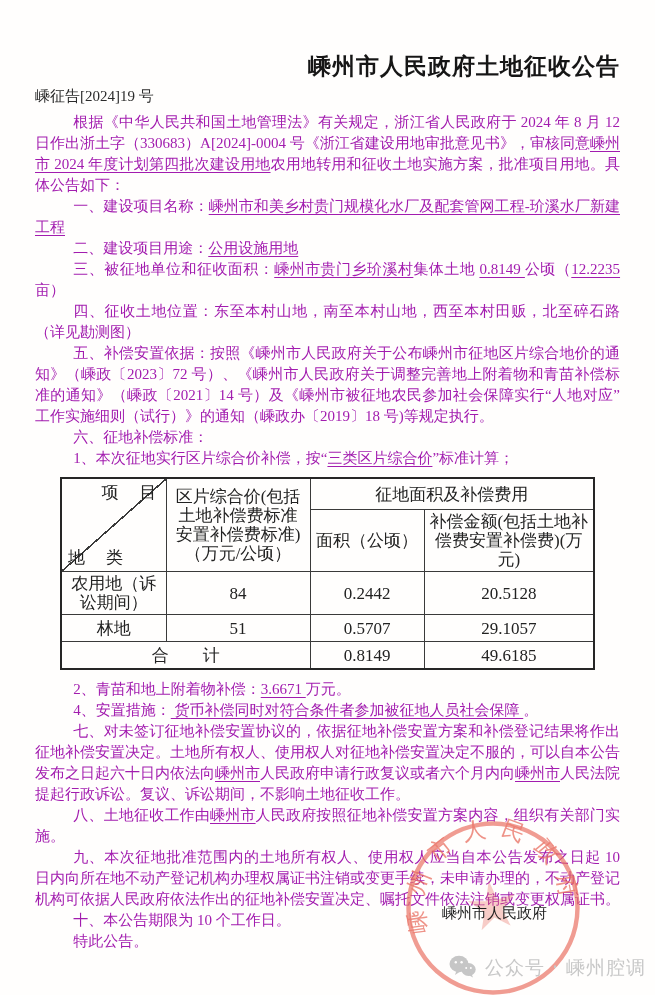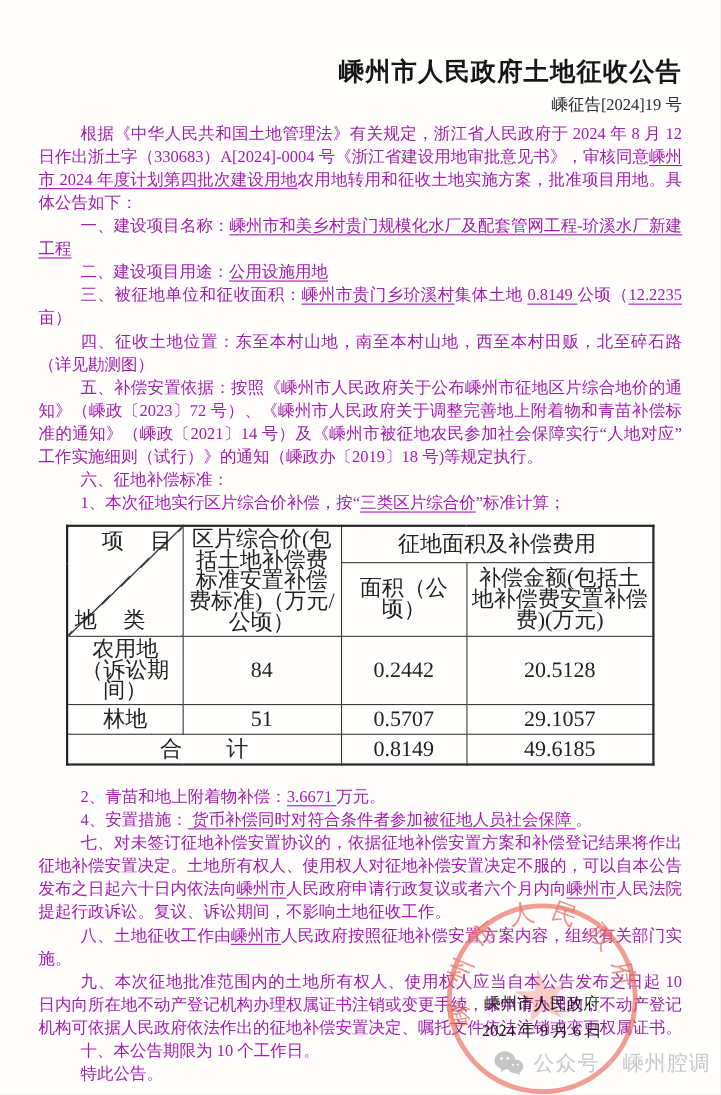--- a/index.html
+++ b/index.html
@@ -20,39 +20,39 @@
   }
   .title{
     text-align:right;
     font-family:"DejaVu Sans","Liberation Sans",sans-serif;
     font-weight:900;
     font-size:23px;line-height:28px;
     letter-spacing:1px;
     color:#161616;
   }
   .docnum{
-    text-align:right;
+    text-align:left;
     font-size:15px;line-height:20px;
     margin-top:6px;margin-bottom:6px;
     color:#2b2b2b;
   }
   .para{
     margin:0;
     text-indent:2.55em;
     text-align:justify;
     color:#a21caf;
   }
   .u{text-decoration:underline;text-underline-offset:3px;text-decoration-thickness:1px;}
   
   table.comp{
     border-collapse:collapse;
     width:533px;
-    margin:8px 0 19px 25px;
+    margin:8px 0 9px 25px;
     table-layout:fixed;
-    font-size:20px;line-height:19px;
+    font-size:17px;line-height:19px;
     color:#222;
   }
   table.comp td{
     border:1.6px solid #3a3a3a;
     text-align:center;
     vertical-align:middle;
     padding:2px 4px;
   }
   table.comp{border:2.5px solid #262626;}
   td.corner{
@@ -179,21 +179,20 @@
       <polygon opacity="0.38" fill="#e8695b" points="100,71 105.9,91.9 124.7,89 109.5,103.1 115.3,121 100,110 84.7,121 90.5,103.1 75.3,89 94.1,91.9"></polygon>
       <path id="sealArc" d="M 40.5 138 A 72 72 0 1 1 159.5 138" fill="none"></path>
       <text font-size="24" fill="#e8695b" opacity="0.82" letter-spacing="13" font-family="DejaVu Sans, Liberation Sans, sans-serif">
         <textPath href="#sealArc" startOffset="50%" text-anchor="middle">嵊州市人民政府</textPath>
       </text>
     </g>
   </svg>
 
   <div class="signature">
     <div>嵊州市人民政府</div>
-    <div>2024 年 9 月 6 日</div>
   </div>
 
   <div class="badge">
     <svg width="27" height="24" viewBox="0 0 27 24" aria-hidden="true">
       <ellipse cx="10" cy="9" rx="9.5" ry="8.3" fill="#c6c6c6"></ellipse>
       <path d="M6 20 L8 14 L12 16 Z" fill="#c6c6c6"></path>
       <circle cx="6.8" cy="7.2" r="1.2" fill="#fffefd"></circle>
       <circle cx="12.6" cy="7.2" r="1.2" fill="#fffefd"></circle>
       <ellipse cx="19.5" cy="14.5" rx="7.2" ry="6.4" fill="#c6c6c6"></ellipse>
       <path d="M24 22.5 L22.3 18.2 L19 19.8 Z" fill="#c6c6c6"></path>

